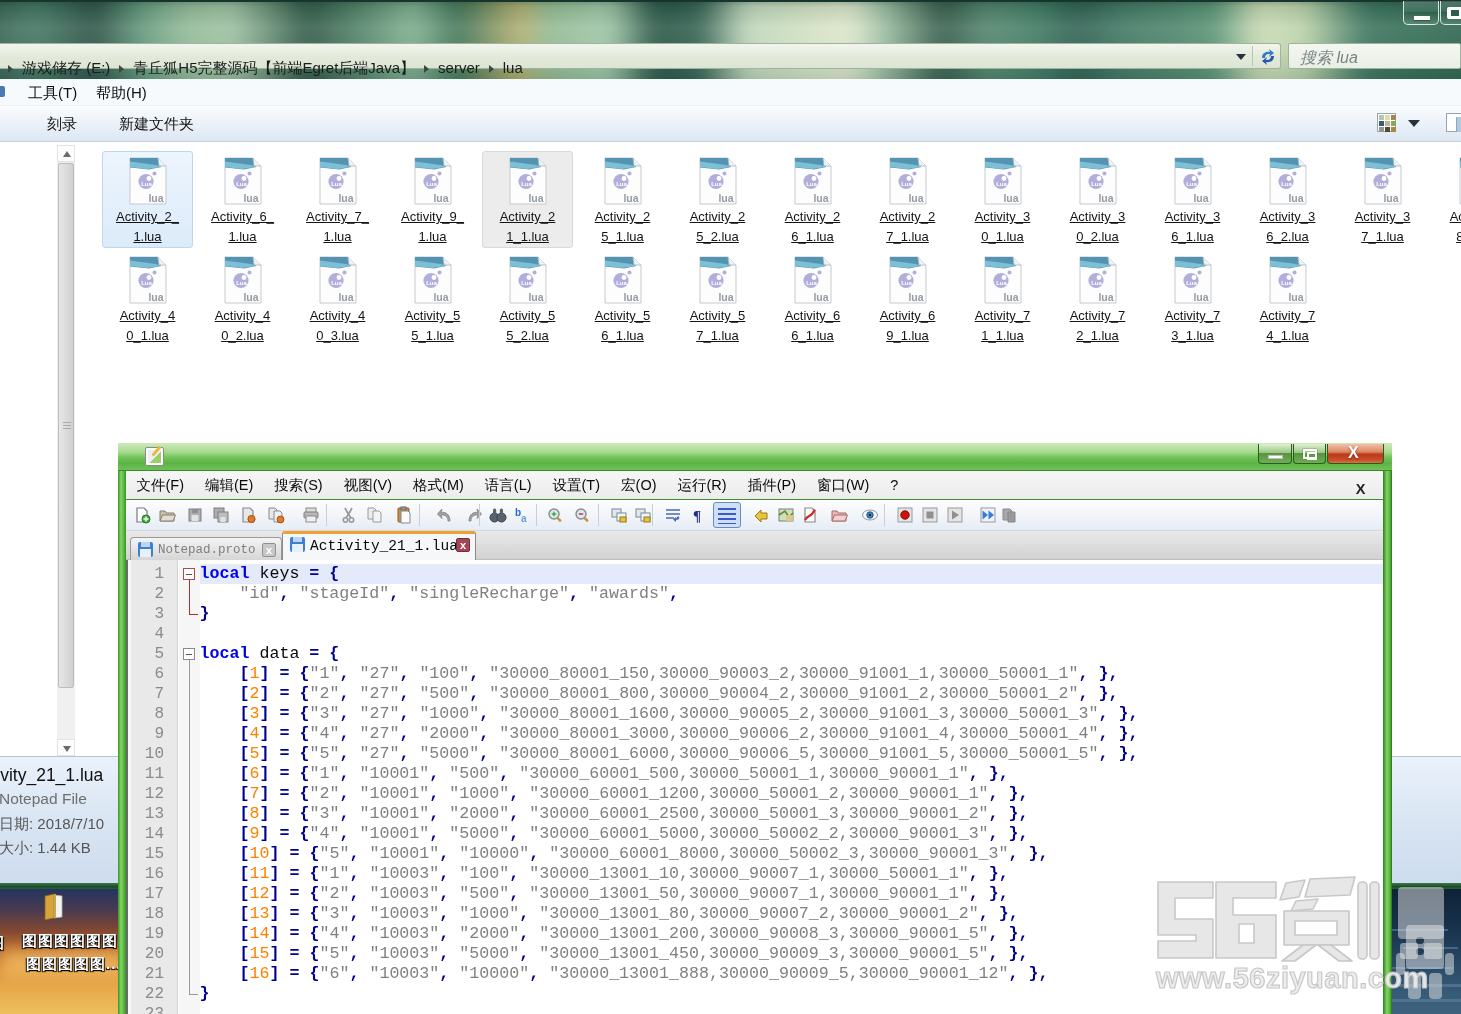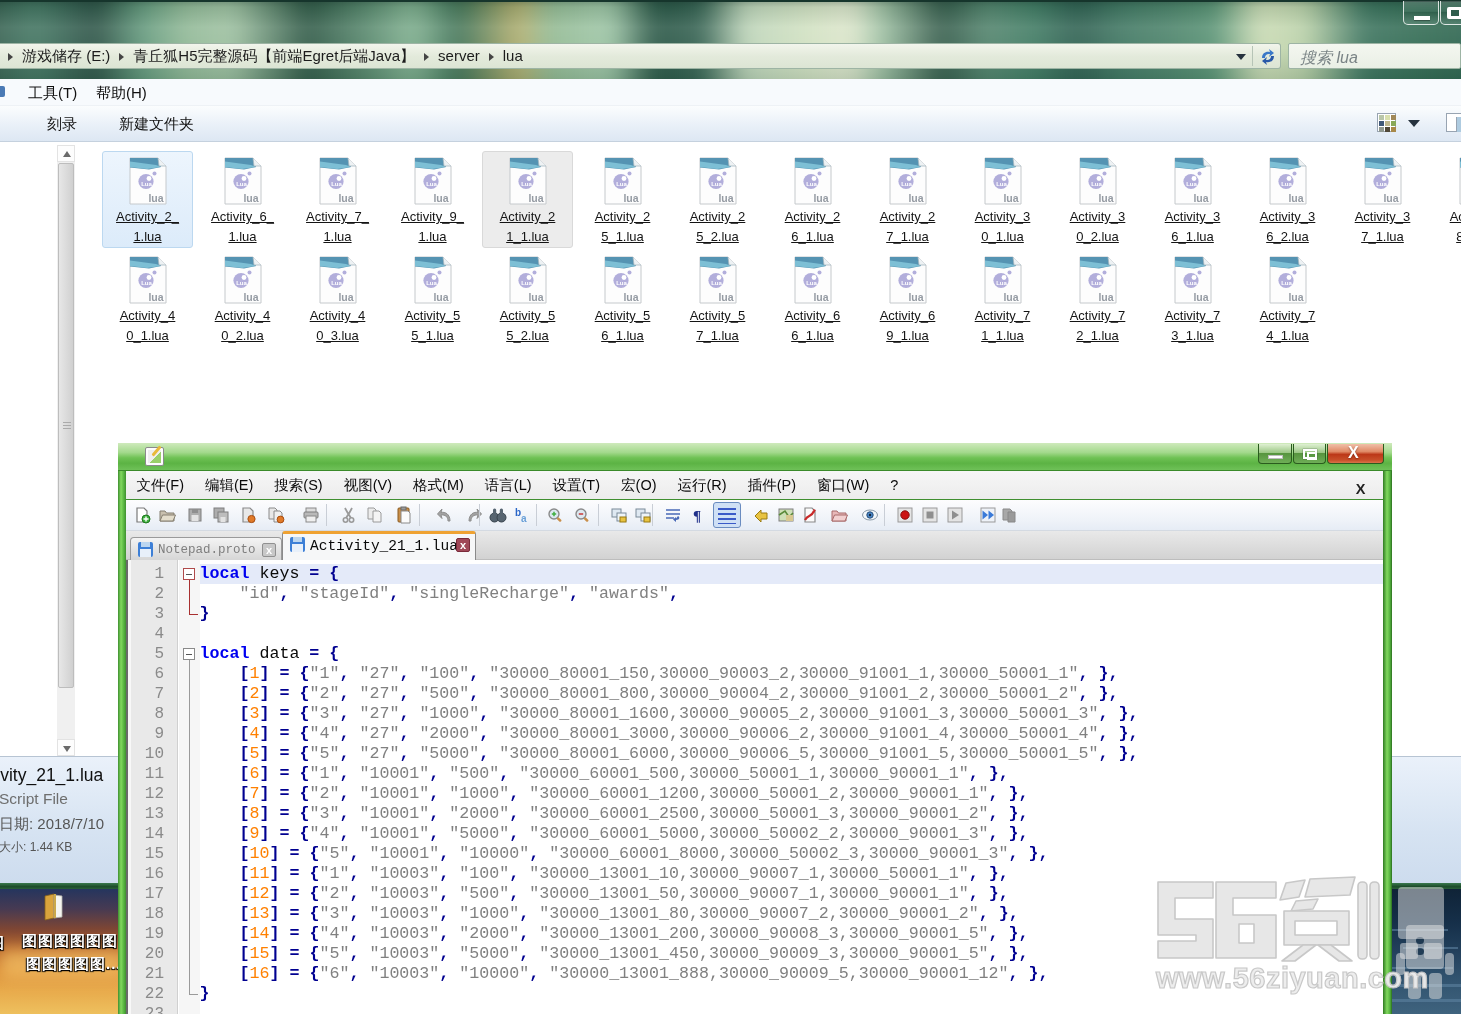--- a/index.html
+++ b/index.html
@@ -19,21 +19,21 @@
   background:linear-gradient(#ffffff33,#ffffff0f 45%,#00000014 50%,#ffffff1c); }
 #wmin { left:1403px; width:36px; border-radius:0 0 5px 5px; }
 #wmax { left:1440px; width:30px; border-radius:0 0 5px 5px; border-right:none; }
 #wmin .dash { position:absolute; left:10px; top:15px; width:16px; height:4px; background:#fff; box-shadow:0 1px 1px #00000055; }
 #wmax .box { position:absolute; left:6px; top:6px; width:16px; height:12px; background:#fff; border-radius:2px; }
 #wmax .box2 { position:absolute; left:10px; top:9px; width:8px; height:6px; background:#2e5c4c; }
 
 
 #addr { position:absolute; left:0; top:43px; width:1281px; height:26px;
   background:linear-gradient(#f2f5ec,#e3eadb 50%,#dce5d4); border:1px solid #9db4a4; border-left:none; border-radius:0 3px 3px 0; }
-#addr .bc { position:absolute; left:0; top:0; height:24px; line-height:24px; font-size:15px; color:#1c1c1c; white-space:nowrap; }
+#addr .bc { position:absolute; left:0; top:12px; height:24px; line-height:24px; font-size:15px; color:#1c1c1c; white-space:nowrap; }
 .crumb-arrow { display:inline-block; width:0; height:0; border-left:5px solid #444; border-top:4px solid transparent; border-bottom:4px solid transparent; margin:0 9px 0 9px; }
 #addr .dd { position:absolute; left:1236px; top:10px; width:0; height:0; border-top:6px solid #26323e; border-left:5px solid transparent; border-right:5px solid transparent; }
 #addr .vsep { position:absolute; left:1252px; top:2px; width:1px; height:20px; background:#b6c4b6; }
 #search { position:absolute; left:1288px; top:43px; width:173px; height:26px;
   background:linear-gradient(#f4f7f0,#e9efe5); border:1px solid #9db4a4; border-radius:2px; }
 #search span { position:absolute; left:11px; top:4px; font-size:16px; font-style:italic; color:#7a8486; }
 
 
 #menurow { position:absolute; left:0; top:79px; width:1461px; height:27px; background:#f7fafd; border-bottom:1px solid #eef2f6; font-size:15px; color:#111; }
 #menurow span { position:absolute; top:5px; }
@@ -63,21 +63,21 @@
   background:repeating-linear-gradient(#aaa 0 1px, transparent 1px 3px); }
 .tri-up { position:absolute; left:4.5px; top:5px; width:0; height:0; border-bottom:6px solid #6a6a6a; border-left:4.5px solid transparent; border-right:4.5px solid transparent; }
 .tri-dn { position:absolute; left:4.5px; top:6px; width:0; height:0; border-top:6px solid #6a6a6a; border-left:4.5px solid transparent; border-right:4.5px solid transparent; }
 
 
 #details { position:absolute; left:0; top:756px; width:1461px; height:127px;
   background:linear-gradient(#eaf1fa,#d6e3f2 60%,#cddcee); border-top:1px solid #b7c4d3; }
 #details .t1 { position:absolute; left:-29px; top:8px; font-size:17.5px; color:#101010; }
 #details .t2 { position:absolute; left:-1px; top:33px; font-size:15.5px; color:#6e6e6e; }
 #details .t3 { position:absolute; left:-1px; top:58px; font-size:15px; color:#555; }
-#details .t4 { position:absolute; left:-1px; top:82px; font-size:12px; color:#555; }
+#details .t4 { position:absolute; left:-1px; top:82px; font-size:15px; color:#555; }
 
 
 #expbottom { position:absolute; left:0; top:883px; width:1461px; height:6px;
   background:linear-gradient(#3a7a4e,#1c4c2a 60%,#2a603a); }
 #deskL { position:absolute; left:0; top:889px; width:126px; height:125px; overflow:hidden;
   background:linear-gradient(#25355e 0%,#473a52 16%,#7e4634 32%,#b8652a 50%,#d98c36 66%,#e8ab4c 82%,#eec05e 100%); }
 #deskR { position:absolute; left:1383px; top:889px; width:78px; height:125px; overflow:hidden;
   background:linear-gradient(#0f2337 0%,#16304a 28%,#24425e 52%,#31536f 72%,#3f637e 100%); }
 #deskR .wave { position:absolute; height:2px; background:#5d82a0; opacity:.6; }
 .tofu { position:absolute; color:#fff; font-size:15px; font-weight:bold; letter-spacing:1px;
@@ -553,21 +553,21 @@
   <div class="thumb">
       <div class="grip"></div>
     </div>
   <div class="btn" style="top:594px">
       <div class="tri-dn"></div>
     </div>
 </div>
 
 <div id="details">
   <div class="t1">Activity_21_1.lua</div>
-  <div class="t2">Script File</div>
+  <div class="t2">Notepad File</div>
   <div class="t3">日期: 2018/7/10</div>
   <div class="t4">大小: 1.44 KB</div>
 </div>
 <div id="expbottom"></div>
 
 <div id="deskL">
   <div style="position:absolute;left:0;top:60px;width:126px;height:30px;background:#f5c468;filter:blur(8px);opacity:.7"></div>
   <svg id="dfolder" width="24" height="30" viewBox="0 0 24 30">
     <path d="M3 4 L12 2 L12 26 L3 28 Z" fill="#d9a33c" stroke="#8a6318" stroke-width="0.8"></path>
     <path d="M12 3 L20 4 L20 25 L12 26 Z" fill="#f5f5f0" stroke="#b0b0a8" stroke-width="0.8"></path>

